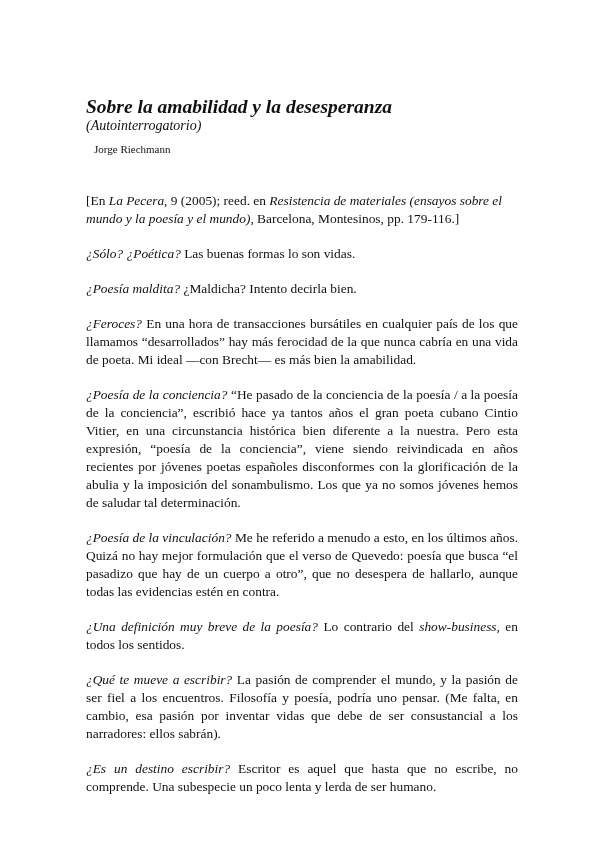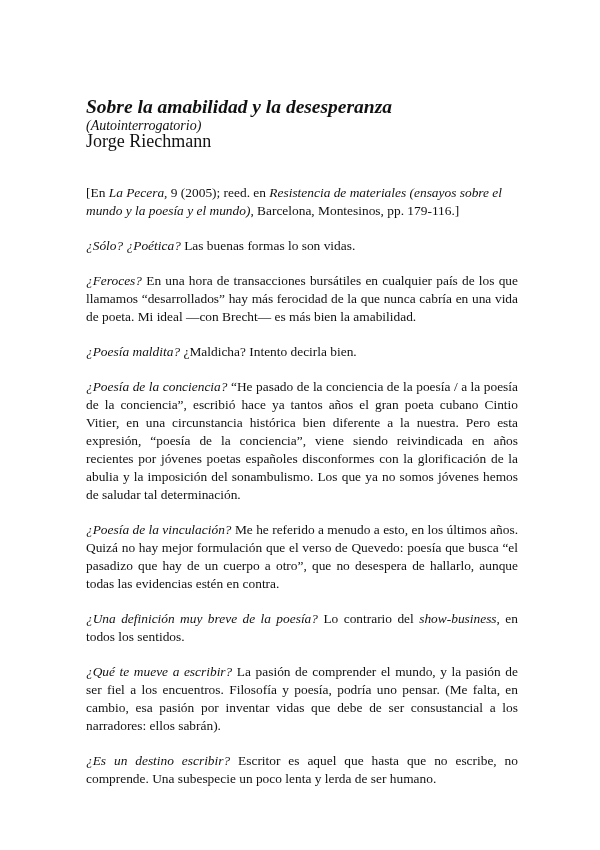--- a/index.html
+++ b/index.html
@@ -33,23 +33,23 @@
       margin: 0;
     }
     .subtitle {
       font-size: 14px;
       font-weight: normal;
       font-style: italic;
       line-height: 16px;
       margin: 0;
     }
     .author {
-      font-size: 18px;
+      font-size: 11px;
       line-height: 15px;
-      margin: 0;
+      margin: 8px;
     }
     .body {
       margin-top: 35px;
       font-size: 13.4px;
       line-height: 18px;
     }
     .para {
       margin: 0 0 17px 0;
       text-align: justify;
     }
@@ -68,23 +68,23 @@
     <p class="subtitle">(Autointerrogatorio)</p>
     <p class="author">Jorge Riechmann</p>
   </div>
 
   <div class="body">
     <p class="para left"><span>[En </span><span class="em">La Pecera</span><span>, 9 (2005); reed. en </span><span class="em">Resistencia de materiales (ensayos sobre el mundo y la poesía y el mundo)</span><span>, Barcelona, Montesinos, pp. 179-116.]</span></p>
 
     <p class="para"><span class="q">¿Sólo? ¿Poética?</span><span> Las buenas formas lo son vidas.</span></p>
 
 
+    <p class="para"><span class="q">¿Poesía maldita?</span><span> ¿Maldicha? Intento decirla bien.</span></p>
+
     <p class="para"><span class="q">¿Feroces?</span><span> En una hora de transacciones bursátiles en cualquier país de los que llamamos “desarrollados” hay más ferocidad de la que nunca cabría en una vida de poeta. Mi ideal —con Brecht— es más bien la amabilidad.</span></p>
-
-    <p class="para"><span class="q">¿Poesía maldita?</span><span> ¿Maldicha? Intento decirla bien.</span></p>
 
     <p class="para"><span class="q">¿Poesía de la conciencia?</span><span> “He pasado de la conciencia de la poesía / a la poesía de la conciencia”, escribió hace ya tantos años el gran poeta cubano Cintio Vitier, en una circunstancia histórica bien diferente a la nuestra. Pero esta expresión, “poesía de la conciencia”, viene siendo reivindicada en años recientes por jóvenes poetas españoles disconformes con la glorificación de la abulia y la imposición del sonambulismo. Los que ya no somos jóvenes hemos de saludar tal determinación.</span></p>
 
     <p class="para"><span class="q">¿Poesía de la vinculación?</span><span> Me he referido a menudo a esto, en los últimos años. Quizá no hay mejor formulación que el verso de Quevedo: poesía que busca “el pasadizo que hay de un cuerpo a otro”, que no desespera de hallarlo, aunque todas las evidencias estén en contra.</span></p>
 
 
     <p class="para"><span class="q">¿Una definición muy breve de la poesía?</span><span> Lo contrario del </span><span class="em">show-business</span><span>, en todos los sentidos.</span></p>
 
     <p class="para"><span class="q">¿Qué te mueve a escribir?</span><span> La pasión de comprender el mundo, y la pasión de ser fiel a los encuentros. Filosofía y poesía, podría uno pensar. (Me falta, en cambio, esa pasión por inventar vidas que debe de ser consustancial a los narradores: ellos sabrán).</span></p>
 

